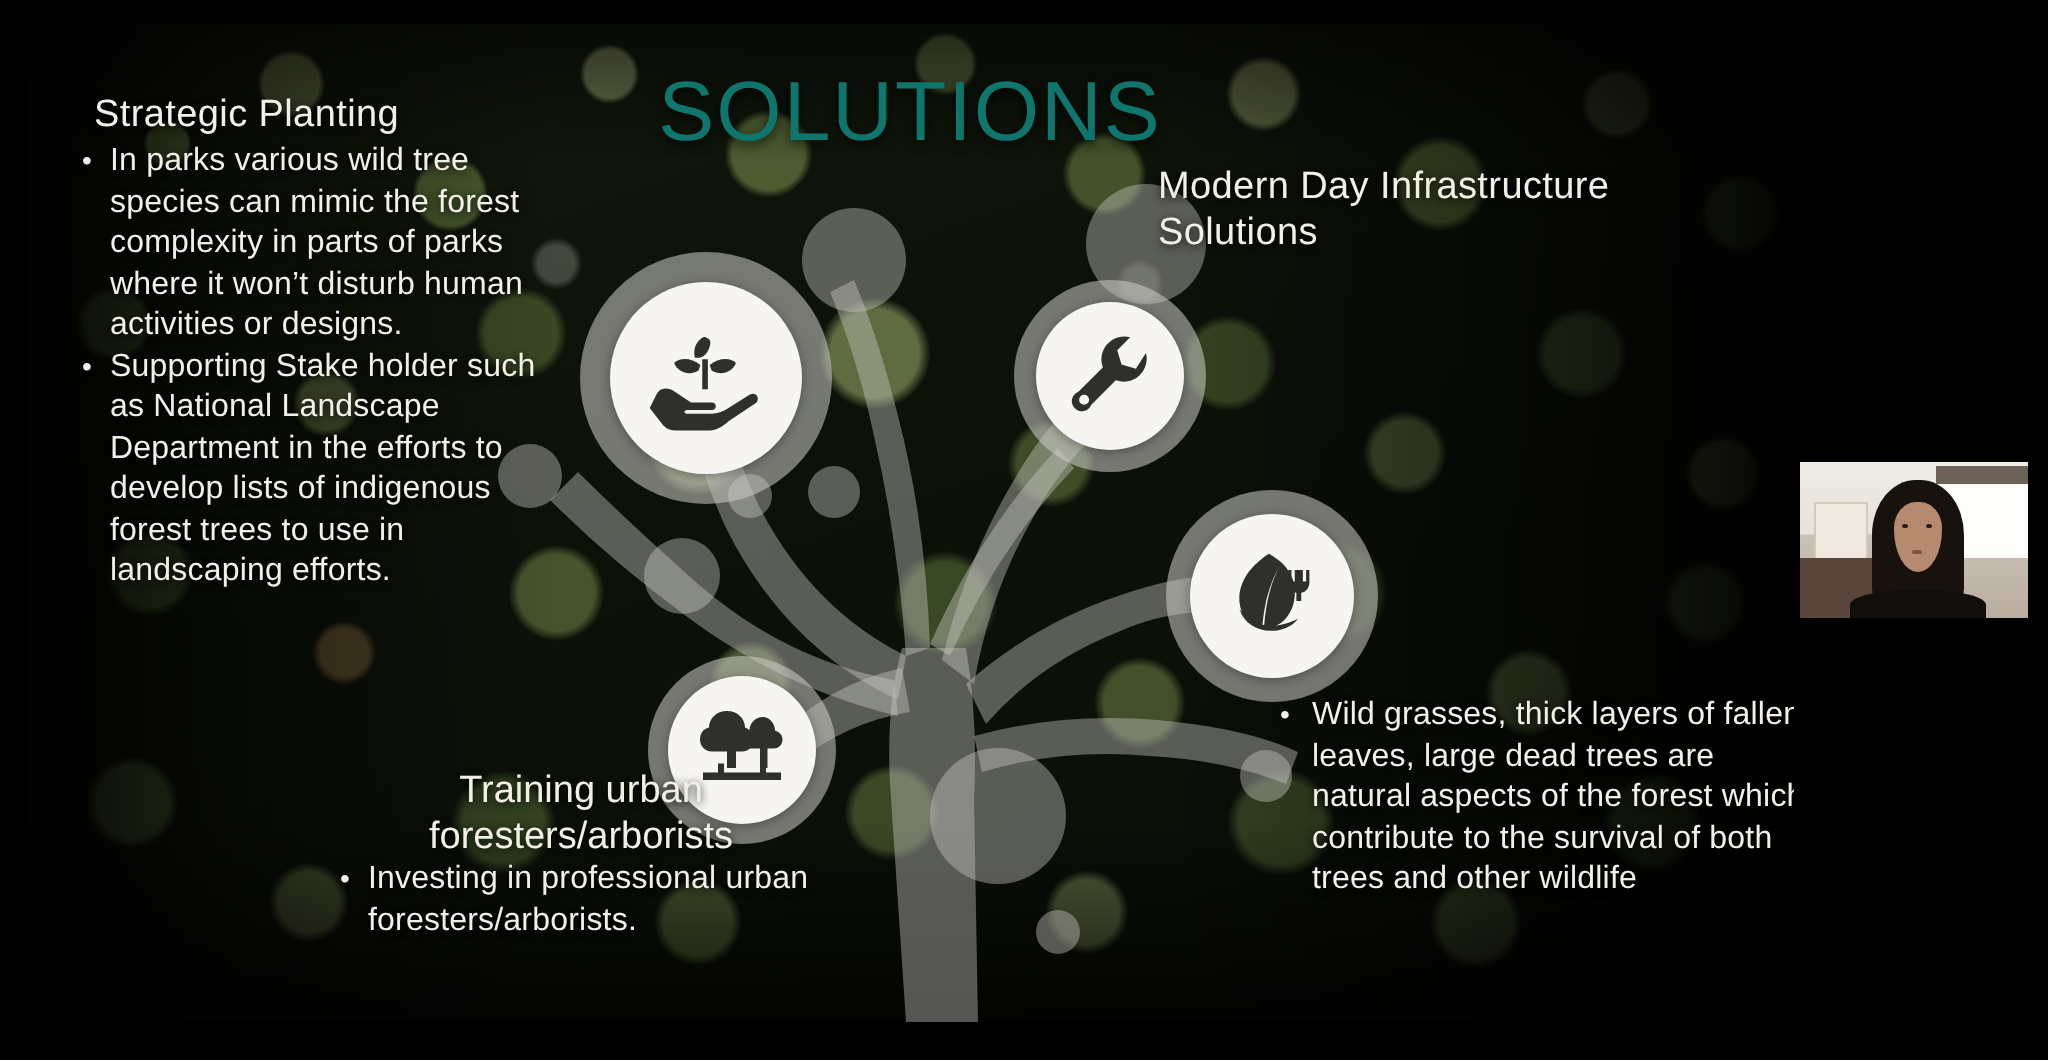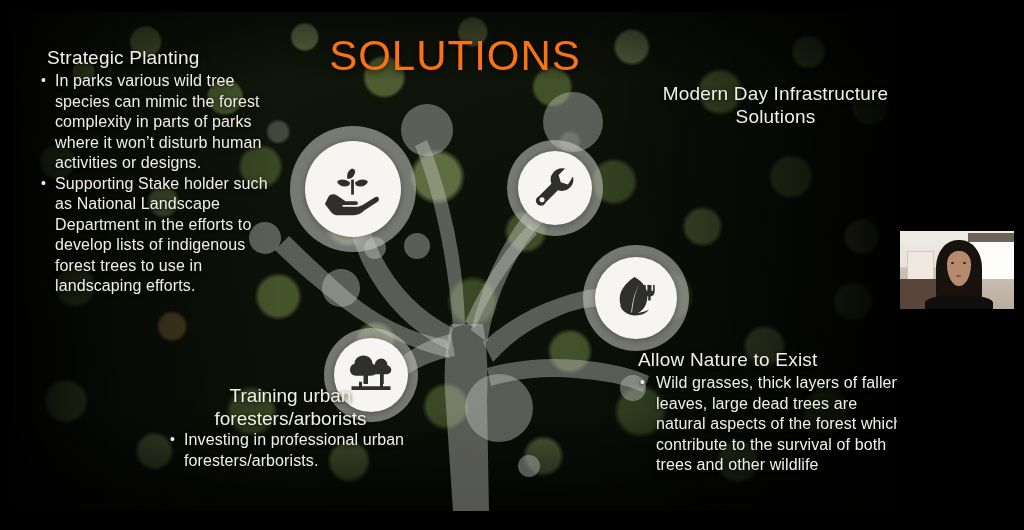--- a/index.html
+++ b/index.html
@@ -63,38 +63,38 @@
     background:
       linear-gradient(to right, rgba(0,0,0,.92) 0%, rgba(0,0,0,.45) 12%, rgba(0,0,0,0) 30%, rgba(0,0,0,0) 64%, rgba(0,0,0,.5) 84%, rgba(0,0,0,.93) 100%),
       linear-gradient(to bottom, rgba(0,0,0,.55) 0%, rgba(0,0,0,0) 14%, rgba(0,0,0,0) 80%, rgba(0,0,0,.75) 100%);
   }
 
   
   #treeDiagram{position:absolute;left:0;top:0;width:884px;height:499px;}
 
   
   #title{position:absolute;left:0;right:0;top:20px;text-align:center;
-    color:#f97316;font-size:42px;letter-spacing:1px;font-weight:400;
+    color:#0f766e;font-size:42px;letter-spacing:1px;font-weight:400;
     text-shadow:0 2px 6px rgba(0,0,0,.65);}
 
   
   .block{position:absolute;color:#f2f0e6;text-shadow:0 1px 4px rgba(0,0,0,.85);}
   .blk-head{font-size:19px;line-height:23px;margin-bottom:2px;font-weight:400;letter-spacing:.2px;}
   .blk-list{margin:0;padding:0;list-style:none;}
   .blk-list li{position:relative;padding-left:17px;font-size:16px;line-height:20.5px;letter-spacing:.1px;}
   .blk-list li::before{content:"\2022";position:absolute;left:3px;top:-1px;font-size:14px;}
   .sub-head{font-size:19px;line-height:23px;text-align:center;}
 
   #blk-strategic{left:25px;top:34px;width:240px;}
   #blk-strategic .blk-head{padding-left:9px;}
   #blk-training{left:140px;top:372px;width:265px;}
   #blk-training .sub-head{padding-left:10px;}
   #blk-training .blk-list li{font-size:16px;line-height:20.5px;padding-left:31px;}
   #blk-training .blk-list li::before{left:17px;}
-  #blk-modern{left:620px;top:70px;width:285px;text-align:center;}
+  #blk-modern{left:566px;top:70px;width:285px;}
   #blk-modern .blk-list li{padding-left:24px;}
   #blk-modern .blk-list li::before{left:9px;}
   #blk-nature{left:615px;top:336px;width:275px;}
   #blk-nature .blk-head{padding-left:10px;}
   #blk-nature .blk-list li{padding-left:28px;}
   #blk-nature .blk-list li::before{left:12px;}
 
   
   .node{position:absolute;border-radius:50%;background:rgba(205,205,200,.55);
         display:flex;align-items:center;justify-content:center;}
@@ -237,21 +237,20 @@
       <ul class="blk-list">
         <li>Investing in professional urban foresters/arborists.</li>
       </ul>
     </div>
 
     <div class="block" id="blk-modern">
       <div class="blk-head">Modern Day Infrastructure Solutions</div>
     </div>
 
     <div class="block" id="blk-nature">
-      <div class="blk-head">Allow Nature to Exist</div>
       <ul class="blk-list">
         <li>Wild grasses, thick layers of fallen leaves, large dead trees are natural aspects of the forest which contribute to the survival of both trees and other wildlife</li>
       </ul>
     </div>
 
   </div>
 
   <div id="webcam" class="pixelate">
     <div class="room"></div>
     <div class="window"></div>

